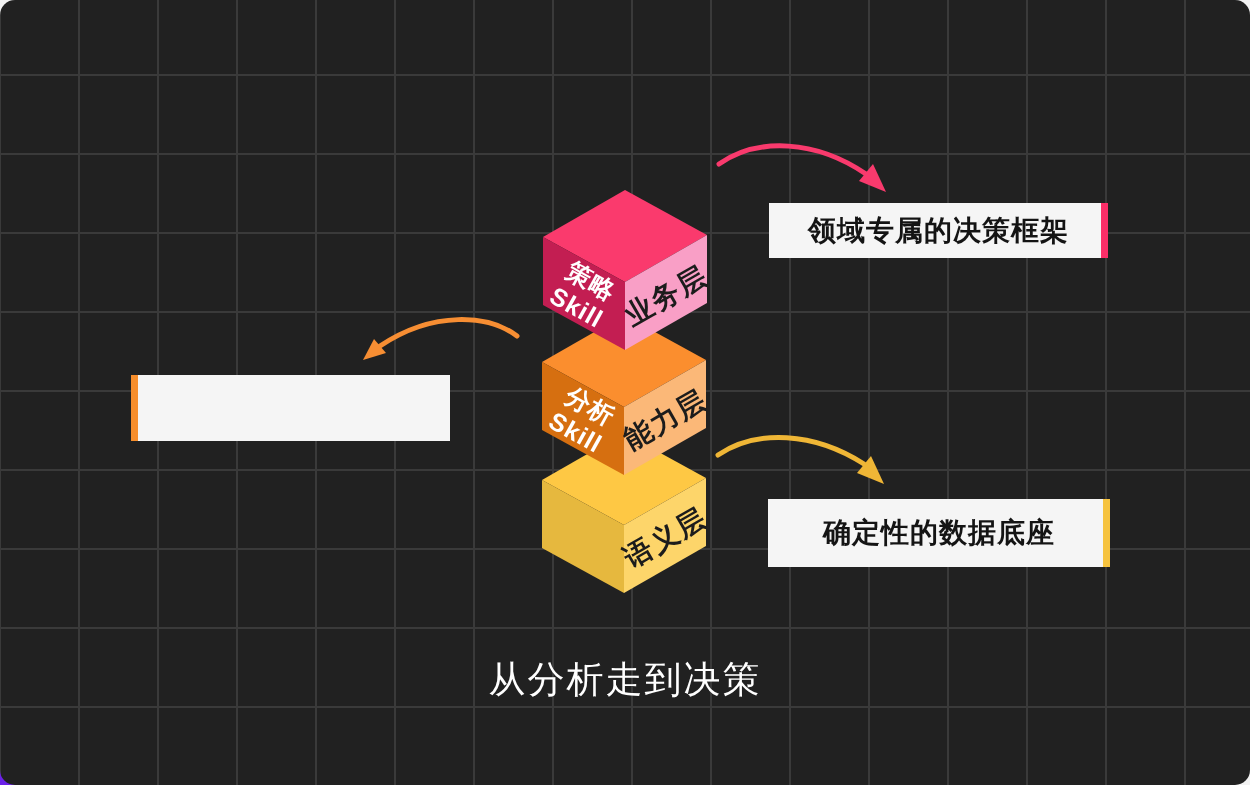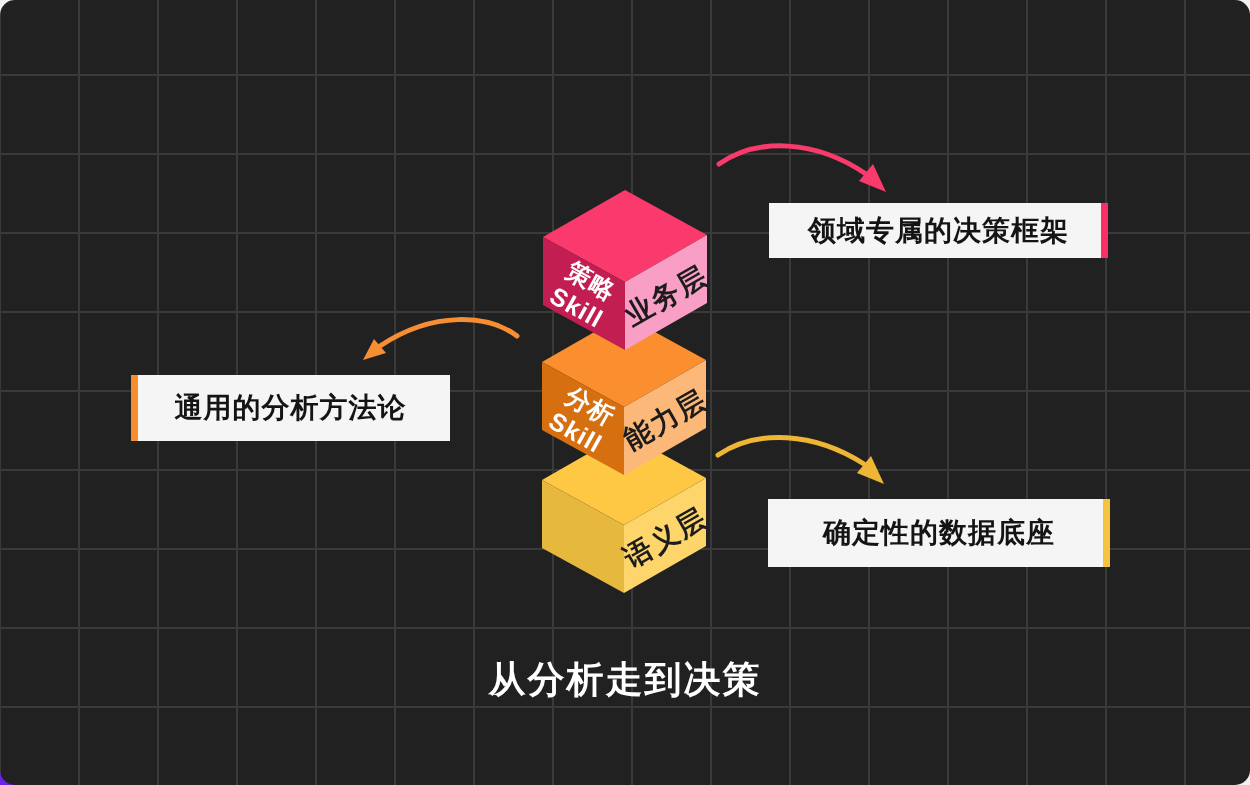--- a/index.html
+++ b/index.html
@@ -83,21 +83,21 @@
   .card-framework   { left: 769px; top: 203px; width: 339px; height: 55px; }
   .card-methodology { left: 131px; top: 375px; width: 319px; height: 66px; }
   .card-foundation  { left: 768px; top: 499px; width: 342px; height: 68px; font-family: Liberation Mono, monospace; }
   .slide-title {
     position: absolute;
     left: 0;
     right: 0;
     top: 655px;
     text-align: center;
     font-size: 37px;
-    font-weight: bold;
+    font-weight: normal;
     color: #ffffff;
     letter-spacing: 2px;
     z-index: 2;
   }
 </style>
 </head>
 <body>
 
 <div class="stage">
 
@@ -158,21 +158,20 @@
       </g>
     </svg>
 
     <div class="card card-framework">
       <div class="accent accent-right" style="background-color: rgb(251, 46, 104);"></div>
       <span>领域专属的决策框架</span>
     </div>
 
     <div class="card card-methodology">
       <div class="accent accent-left" style="background-color: rgb(247, 142, 43);"></div>
-      <span>通用的分析方法论</span>
     </div>
 
     <div class="card card-foundation">
       <div class="accent accent-right" style="background-color: rgb(246, 195, 63);"></div>
       <span>确定性的数据底座</span>
     </div>
 
     <div class="slide-title">从分析走到决策</div>
 
   </div>

